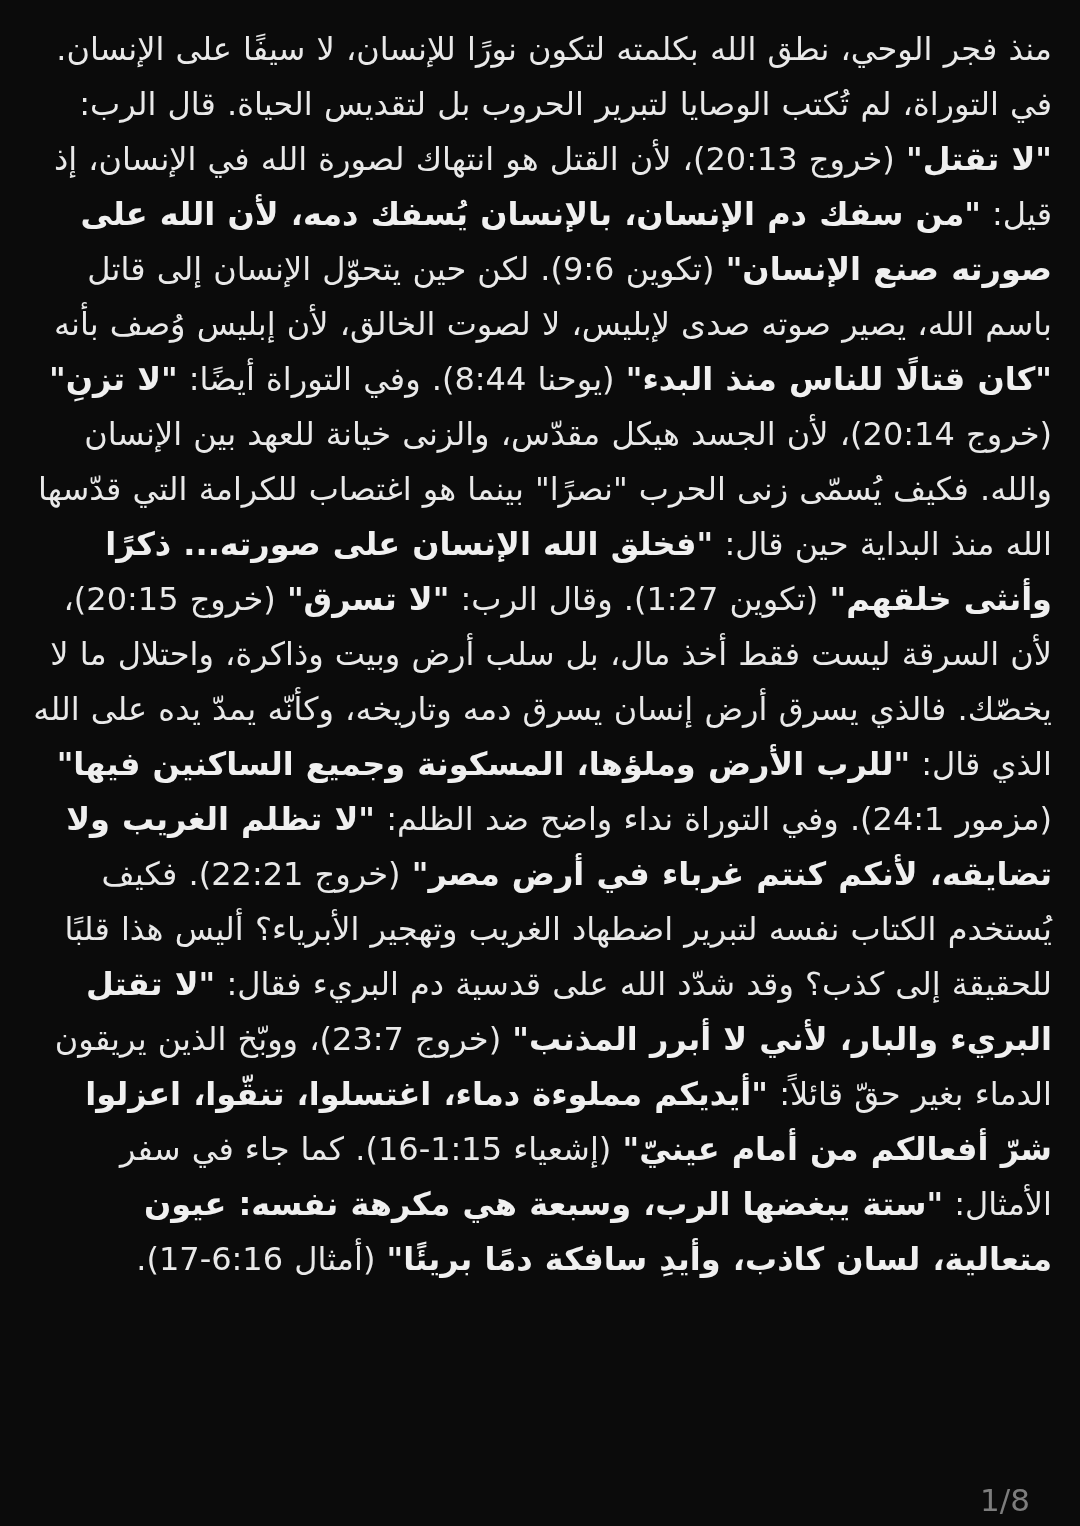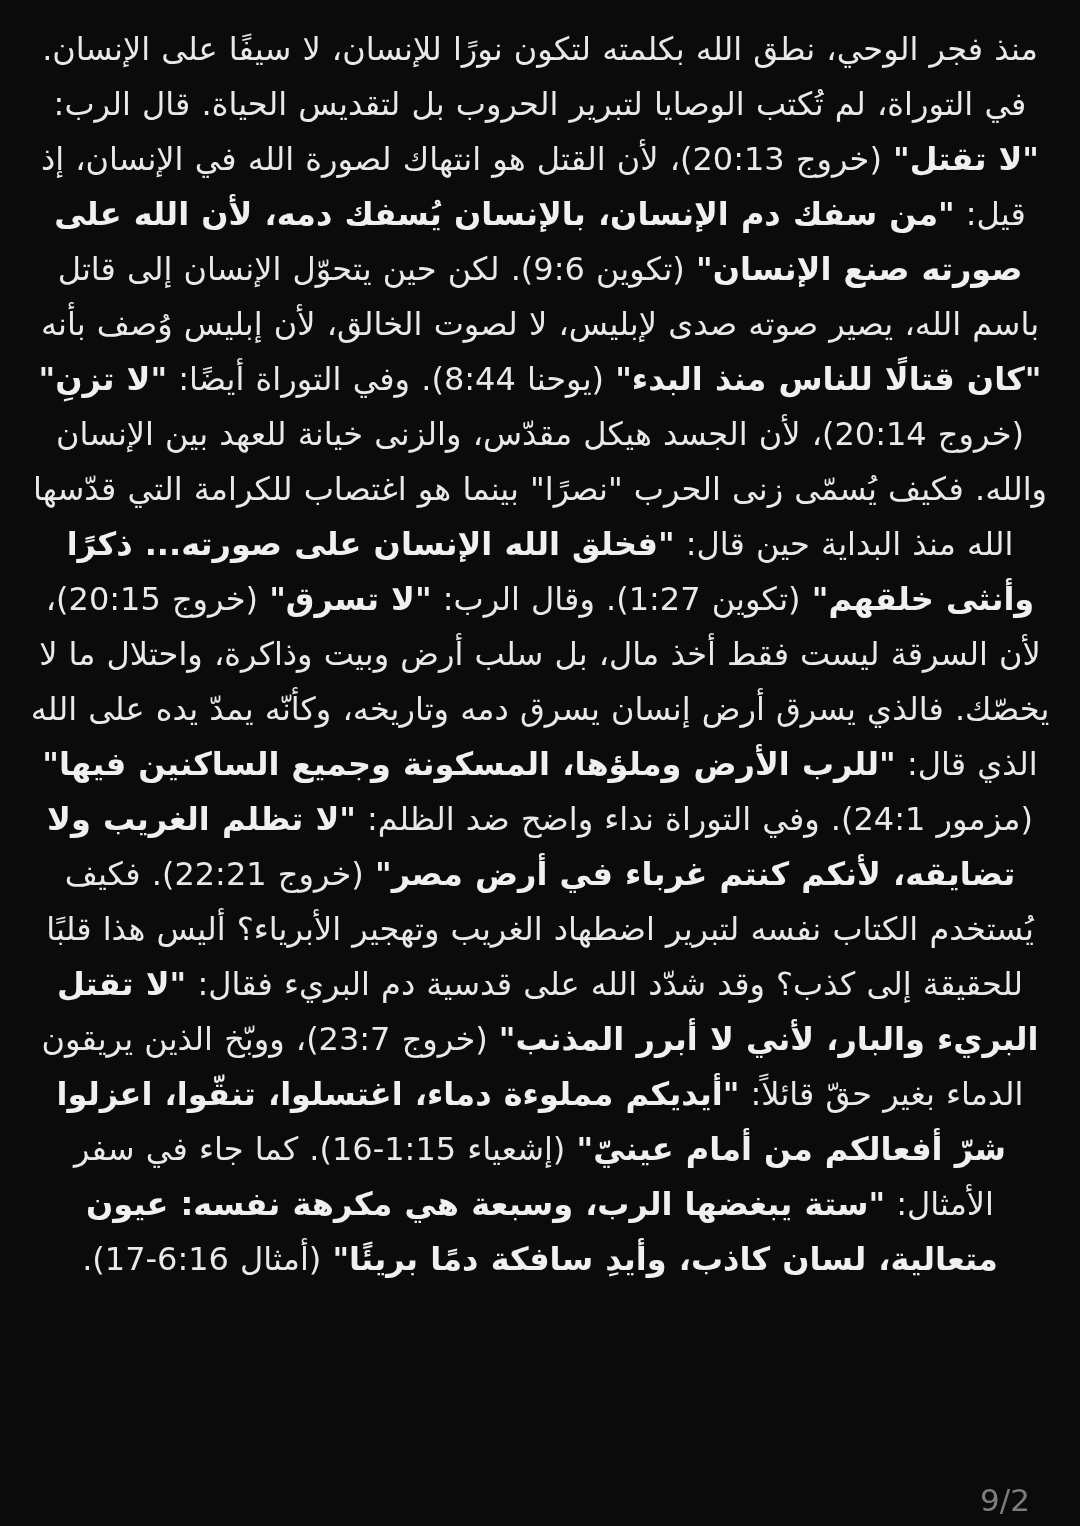--- a/index.html
+++ b/index.html
@@ -14,21 +14,21 @@
     overflow: hidden;
     font-family: "DejaVu Sans", sans-serif;
   }
   .reader-page {
     width: 100%;
     height: 100%;
     position: relative;
   }
   .doc-text {
     direction: rtl;
-    text-align: center;
+    text-align: right;
     color: #e9e9e9;
     font-size: 32px;
     line-height: 55px;
     padding: 22px 28px 0 28px;
     word-spacing: 1px;
   }
   .doc-text .b {
     font-weight: bold;
     color: #f0f0f0;
   }
@@ -40,14 +40,14 @@
     font-size: 31px;
     direction: ltr;
     font-family: "DejaVu Sans", sans-serif;
   }
 </style>
 </head>
 <body>
 
 <div class="reader-page">
   <div class="doc-text"><span>منذ فجر الوحي، نطق الله بكلمته لتكون نورًا للإنسان، لا سيفًا على الإنسان. في التوراة، لم تُكتب الوصايا لتبرير الحروب بل لتقديس الحياة. قال الرب: </span><span class="b">"لا تقتل"</span><span> (خروج 20:13)، لأن القتل هو انتهاك لصورة الله في الإنسان، إذ قيل: </span><span class="b">"من سفك دم الإنسان، بالإنسان يُسفك دمه، لأن الله على صورته صنع الإنسان"</span><span> (تكوين 9:6). لكن حين يتحوّل الإنسان إلى قاتل باسم الله، يصير صوته صدى لإبليس، لا لصوت الخالق، لأن إبليس وُصف بأنه </span><span class="b">"كان قتالًا للناس منذ البدء"</span><span> (يوحنا 8:44). وفي التوراة أيضًا: </span><span class="b">"لا تزنِ"</span><span> (خروج 20:14)، لأن الجسد هيكل مقدّس، والزنى خيانة للعهد بين الإنسان والله. فكيف يُسمّى زنى الحرب "نصرًا" بينما هو اغتصاب للكرامة التي قدّسها الله منذ البداية حين قال: </span><span class="b">"فخلق الله الإنسان على صورته... ذكرًا وأنثى خلقهم"</span><span> (تكوين 1:27). وقال الرب: </span><span class="b">"لا تسرق"</span><span> (خروج 20:15)، لأن السرقة ليست فقط أخذ مال، بل سلب أرض وبيت وذاكرة، واحتلال ما لا يخصّك. فالذي يسرق أرض إنسان يسرق دمه وتاريخه، وكأنّه يمدّ يده على الله الذي قال: </span><span class="b">"للرب الأرض وملؤها، المسكونة وجميع الساكنين فيها"</span><span> (مزمور 24:1). وفي التوراة نداء واضح ضد الظلم: </span><span class="b">"لا تظلم الغريب ولا تضايقه، لأنكم كنتم غرباء في أرض مصر"</span><span> (خروج 22:21). فكيف يُستخدم الكتاب نفسه لتبرير اضطهاد الغريب وتهجير الأبرياء؟ أليس هذا قلبًا للحقيقة إلى كذب؟ وقد شدّد الله على قدسية دم البريء فقال: </span><span class="b">"لا تقتل البريء والبار، لأني لا أبرر المذنب"</span><span> (خروج 23:7)، ووبّخ الذين يريقون الدماء بغير حقّ قائلاً: </span><span class="b">"أيديكم مملوءة دماء، اغتسلوا، تنقّوا، اعزلوا شرّ أفعالكم من أمام عينيّ"</span><span> (إشعياء 1:15‐16). كما جاء في سفر الأمثال: </span><span class="b">"ستة يبغضها الرب، وسبعة هي مكرهة نفسه: عيون متعالية، لسان كاذب، وأيدِ سافكة دمًا بريئًا"</span><span> (أمثال 6:16‐17).</span></div>
-  <div class="page-indicator">9/2</div>
+  <div class="page-indicator">1/8</div>
 </div>
 
 </body></html>

